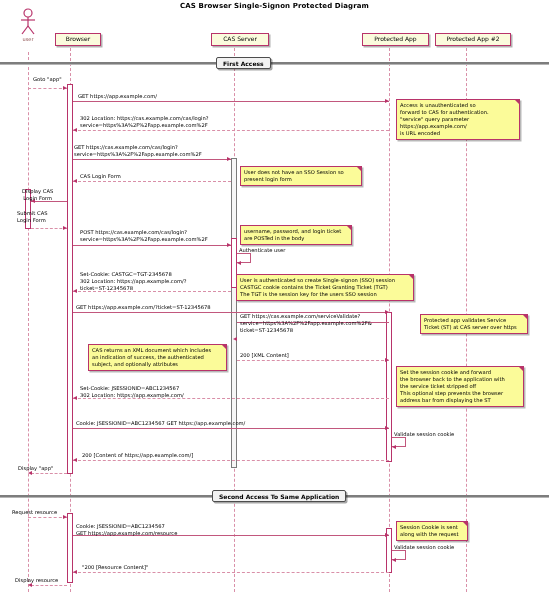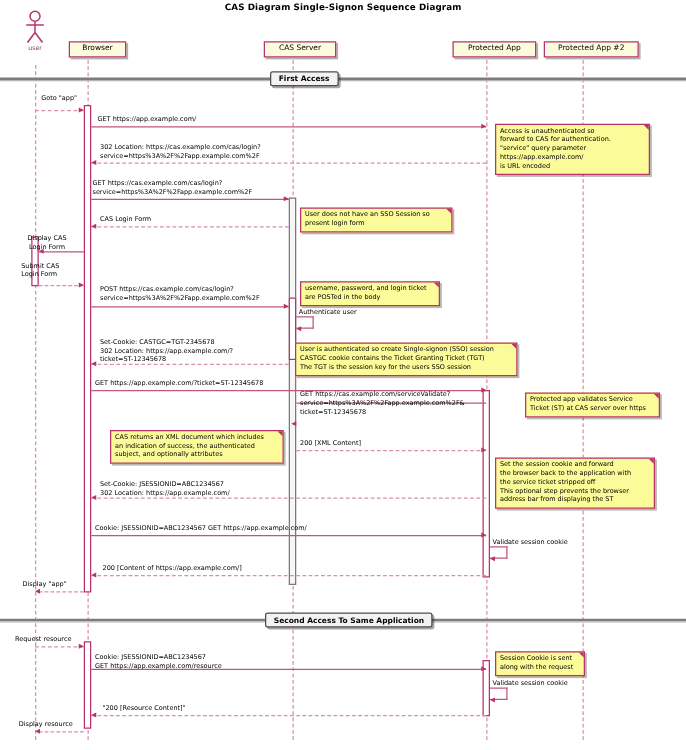--- a/index.html
+++ b/index.html
@@ -127,21 +127,21 @@
     padding:1.5px 6px;
     white-space:nowrap;
     color:#000;
   }
 </style>
 </head>
 <body>
 
 <div id="diagram">
 
-  <div class="title">CAS Diagram Single-Signon Sequence Diagram</div>
+  <div class="title">CAS Browser Single-Signon Protected Diagram</div>
 
   <div class="lifeline" style="left:28px;top:52px;height:540px;"></div>
   <div class="lifeline" style="left:70px;top:48px;height:544px;"></div>
   <div class="lifeline" style="left:234px;top:48px;height:544px;"></div>
   <div class="lifeline" style="left:389px;top:48px;height:544px;"></div>
   <div class="lifeline" style="left:466px;top:48px;height:544px;"></div>
 
   <div class="actor-wrap" style="left:16px;top:8px;">
     <svg class="actor-svg" width="24" height="28" viewBox="0 0 24 28">
       <circle cx="12" cy="5" r="4" fill="none" stroke="#b8336a" stroke-width="1.2"></circle>

